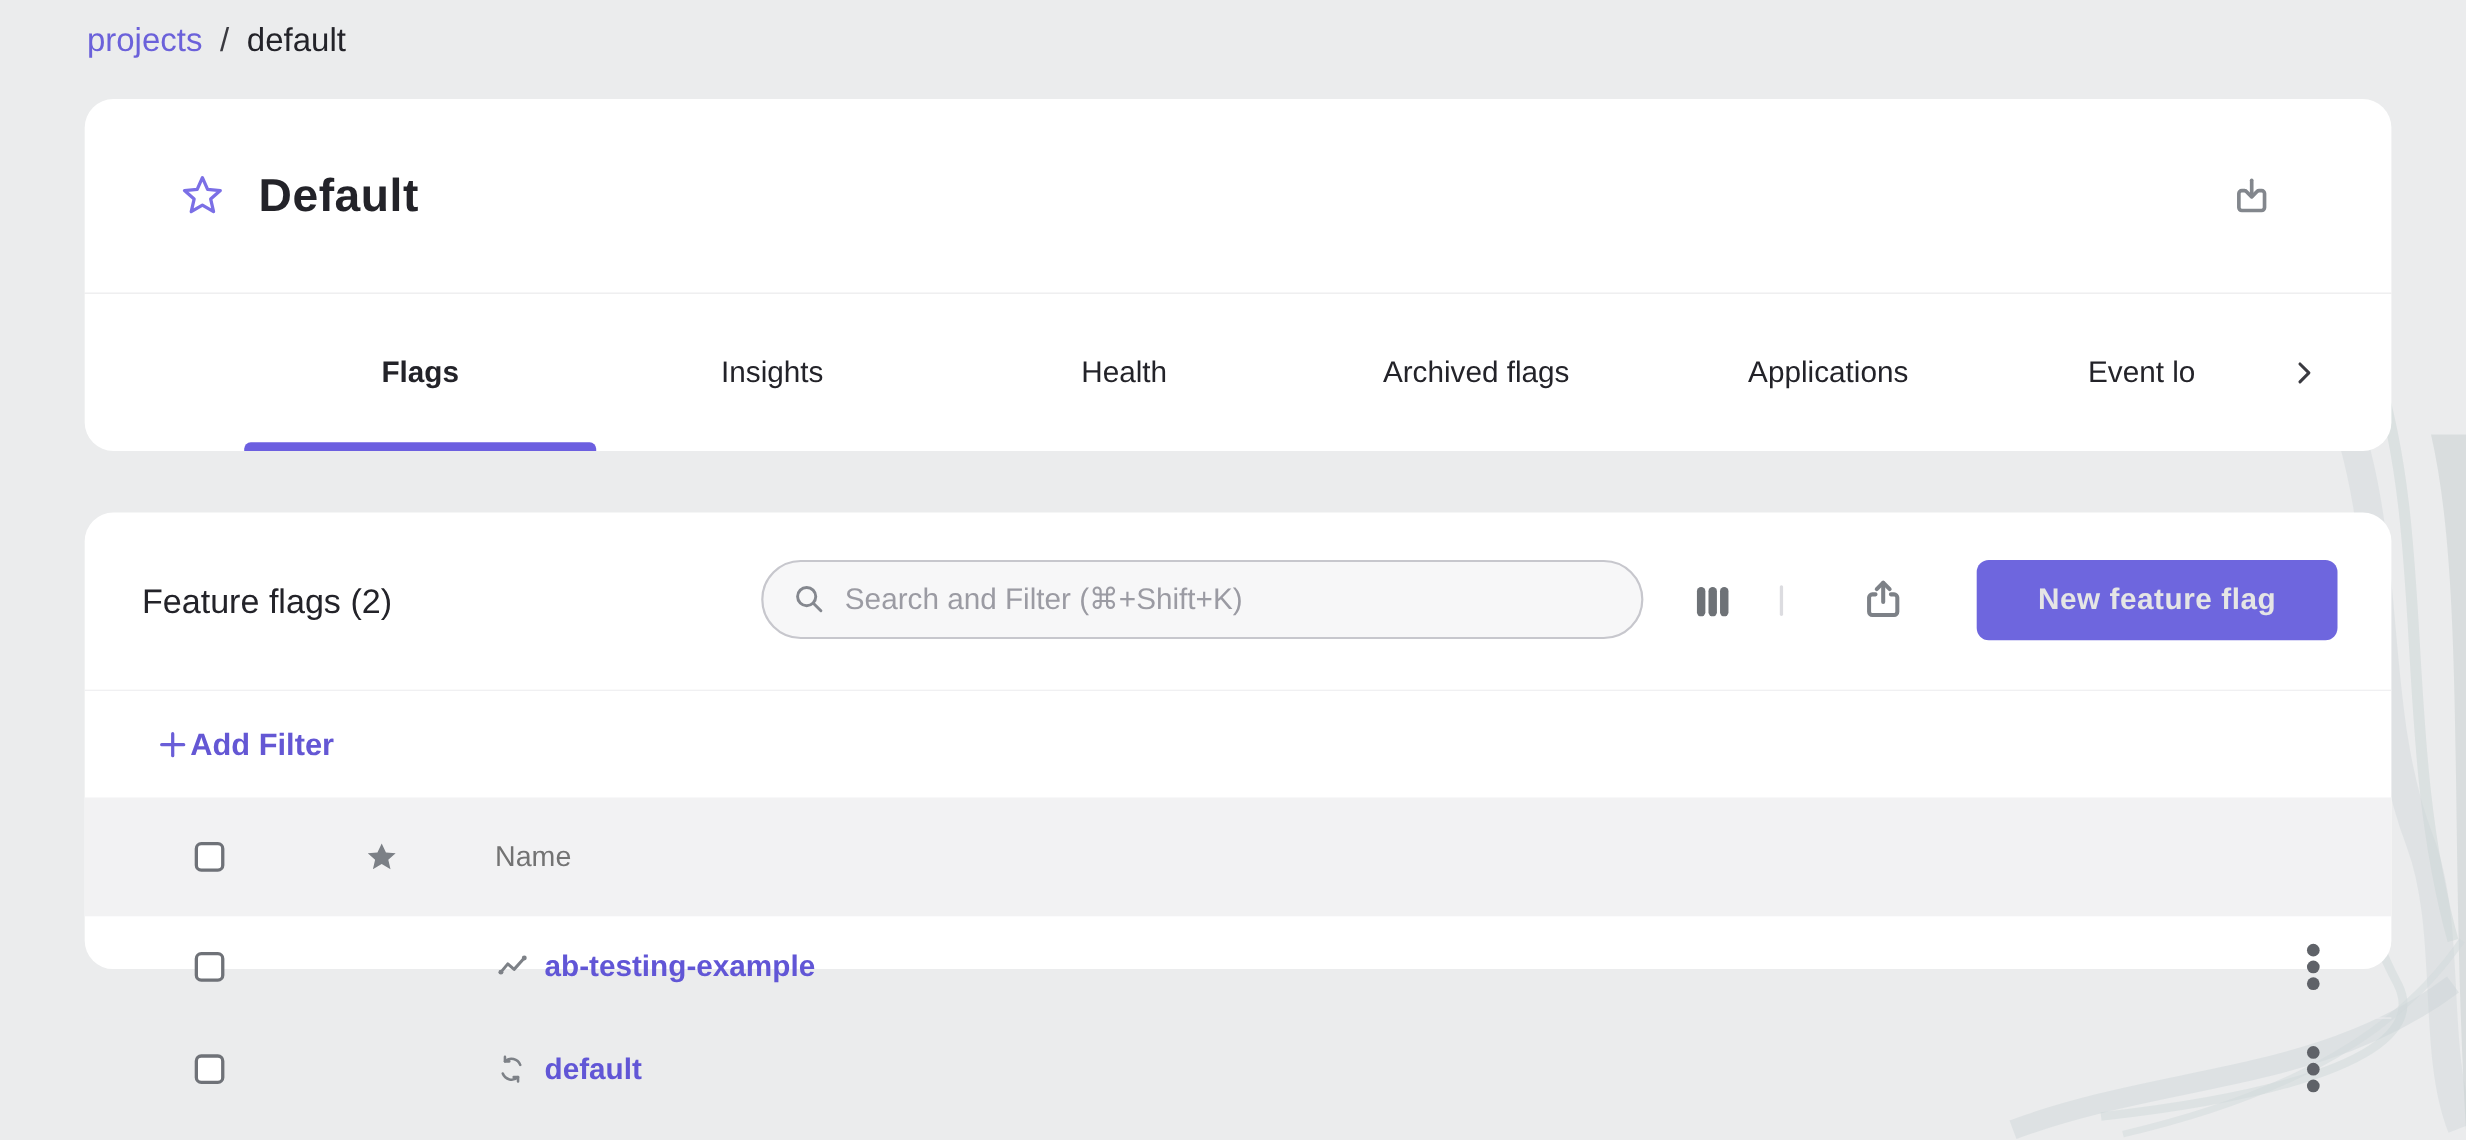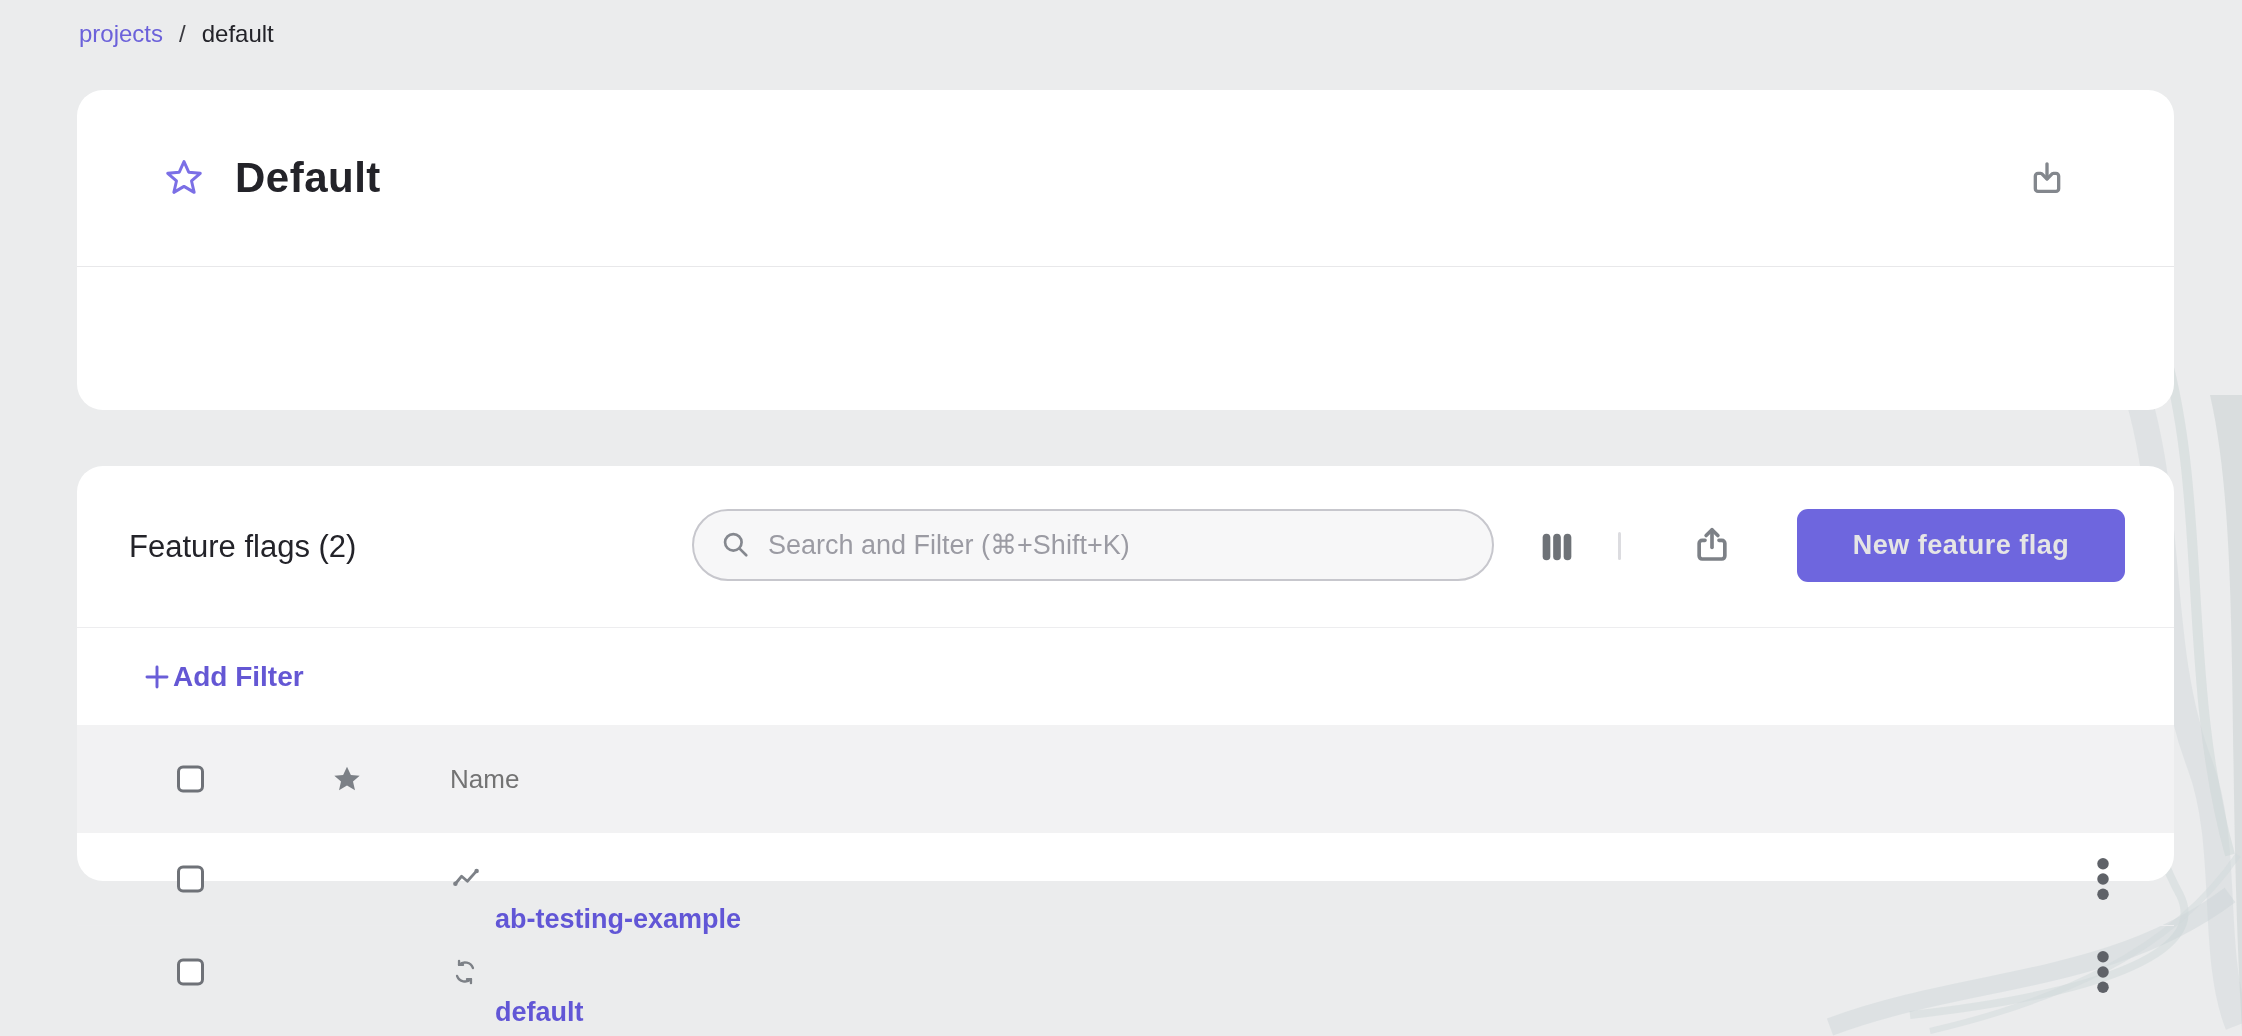--- a/index.html
+++ b/index.html
@@ -9,21 +9,21 @@
     background:#ebeced;
     font-family:"Liberation Sans", sans-serif;
     color:#232329;
     overflow:hidden;
   }
   
   .texture { position:absolute; right:0; top:330px; width:452px; height:706px; z-index:0; }
 
   .breadcrumb {
     position:absolute; left:79px; top:20px; z-index:2;
-    display:flex; align-items:center; gap:16px; font-size:24px;
+    display:flex; align-items:center; gap:16px; font-size:30px;
   }
   .breadcrumb a { color:#6b61da; text-decoration:none; cursor:pointer; }
   .breadcrumb .sep { color:#3a3a40; }
   .breadcrumb .current { color:#232329; }
 
   .card { position:absolute; left:77px; width:2097px; background:#ffffff; border-radius:26px; z-index:1; }
   .card1 { top:90px; height:320px; }
   .card2 { top:466px; height:415px; }
 
   .card1-top { height:176px; display:flex; align-items:center; padding:0 107px 0 86px; }
@@ -72,21 +72,21 @@
   .trow  { position:absolute; left:0; right:0; }
   .row1  { top:367px; height:93px; border-bottom:1px solid #ececee; }
   .row2  { top:460px; height:91px; }
 
   .cb { position:absolute; left:100px; top:50%; transform:translateY(-50%);
         width:27px; height:27px; border:3px solid #6f7278; border-radius:6px; background:#fff; cursor:pointer; }
   .star-col { position:absolute; left:254px; top:50%; transform:translateY(-50%); display:flex; cursor:pointer; background:none; border:none; }
   .name-hdr { position:absolute; left:373px; top:50%; transform:translateY(-50%); font-size:26px; color:#737373; }
   .row-icon { position:absolute; left:374px; top:50%; transform:translateY(-50%); display:flex; }
   .flag-link { position:absolute; left:418px; top:50%; transform:translateY(-50%);
-               font-size:27px; font-weight:700; color:#6156d6; text-decoration:none; cursor:pointer;margin-top:40px; }
+               font-size:27px; font-weight:700; color:#6156d6; text-decoration:none; cursor:pointer; }
   .kebab { position:absolute; right:64px; top:50%; transform:translateY(-50%);
            background:none; border:none; cursor:pointer; display:flex; }
 </style>
 </head>
 <body>
 
 <svg class="texture" viewBox="0 0 452 696" fill="none">
   <path d="M420 60 C 452 200 436 420 452 696 L452 60 Z" fill="#c3cccd" opacity="0.45"></path>
   <path d="M330 10 C 390 150 360 300 410 430 C 440 510 420 620 448 690" stroke="#c9d2d4" stroke-width="26" opacity="0.35"></path>
   <path d="M370 0 C 420 160 390 340 440 520" stroke="#ccd5d6" stroke-width="10" opacity="0.5"></path>
@@ -111,20 +111,34 @@
     <h1 class="title">Default</h1>
     <button class="dl-btn" title="">
       <svg width="40" height="40" viewBox="0 0 24 24" fill="none" stroke="#83878d" stroke-width="2" stroke-linecap="round" stroke-linejoin="round">
         <path d="M8.2 9.2H6.6A1.6 1.6 0 0 0 5 10.8v7.6A1.6 1.6 0 0 0 6.6 20h10.8a1.6 1.6 0 0 0 1.6-1.6v-7.6a1.6 1.6 0 0 0-1.6-1.6h-1.6"></path>
         <path d="M12 3.5v8.8"></path>
           <path d="M8.8 9.4l3.2 3.2 3.2-3.2"></path>
       </svg>
     </button>
   </div>
   <div class="hr"></div>
+  <div class="tabs">
+    <button class="tab active">Flags</button>
+    <button class="tab">Insights</button>
+    <button class="tab">Health</button>
+    <button class="tab">Archived flags</button>
+    <button class="tab">Applications</button>
+    <button class="tab last">Event lo</button>
+    <button class="tab-chevron">
+      <svg width="30" height="30" viewBox="0 0 24 24" fill="none" stroke="#3a3a40" stroke-width="2.2" stroke-linecap="round" stroke-linejoin="round">
+        <path d="M9.5 5.5l6.5 6.5-6.5 6.5"></path>
+      </svg>
+    </button>
+    <div class="tab-underline"></div>
+  </div>
 </section>
 
 <section class="card card2">
 
   <div class="toolbar">
     <h2 class="fflags-heading">Feature flags (2)</h2>
 
     <div class="searchbox">
       <span style="display:flex;">
         <svg width="32" height="32" viewBox="0 0 24 24" fill="none" stroke="#85888f" stroke-width="2" stroke-linecap="round">

